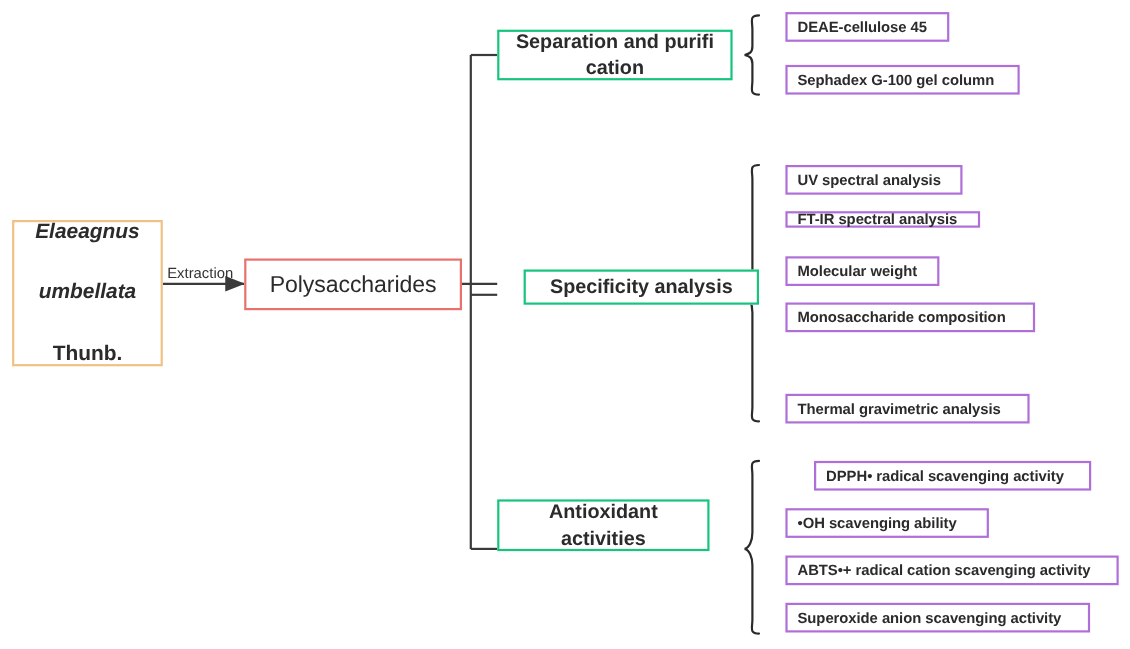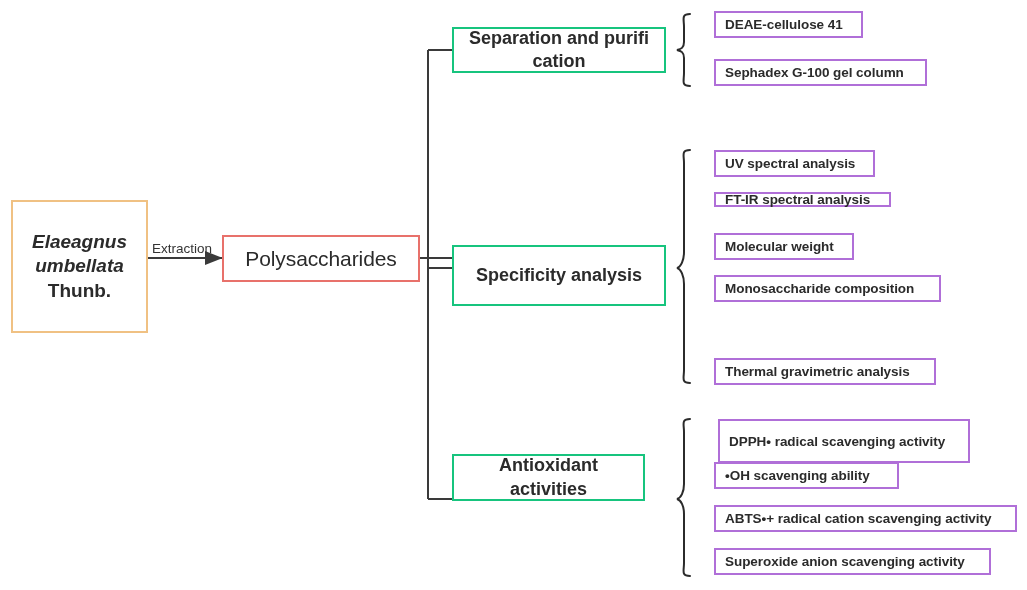--- a/index.html
+++ b/index.html
@@ -30,20 +30,21 @@
     background: #ffffff;
     color: #2b2b2b;
   }
   
   .node-source {
     border: 2px solid #f0c183;
     font-size: 19px;
     font-weight: bold;
     line-height: 1.28;
     flex-direction: column;
+    gap: 31px;
   }
   .node-source .sci {
     font-style: italic;
   }
   
   .node-product {
     border: 2px solid #e8716b;
     font-size: 21px;
     font-weight: normal;
     letter-spacing: -0.1px;
@@ -152,27 +153,27 @@
 
   <div class="node node-product" style="left:222px; top:235px; width:198px; height:47px;">
     <span>Polysaccharides</span>
   </div>
 
   <div class="node node-category" style="left:452px; top:27px; width:214px; height:46px;">
     <span>Separation and purifi cation</span>
   </div>
 
   <div class="node node-leaf" style="left:714px; top:11px; width:149px; height:27px;">
-    <span>DEAE-cellulose 41</span>
+    <span>DEAE-cellulose 45</span>
   </div>
   <div class="node node-leaf" style="left:714px; top:59px; width:213px; height:27px;">
     <span>Sephadex G-100 gel column</span>
   </div>
 
-  <div class="node node-category" style="left:452px; top:245px; width:214px; height:61px;">
+  <div class="node node-category" style="left:476px; top:245px; width:214px; height:32px;">
     <span>Specificity analysis</span>
   </div>
 
   <div class="node node-leaf" style="left:714px; top:150px; width:161px; height:27px;">
     <span>UV spectral analysis</span>
   </div>
   <div class="node node-leaf" style="left:714px; top:192px; width:177px; height:15px;">
     <span>FT-IR spectral analysis</span>
   </div>
   <div class="node node-leaf" style="left:714px; top:233px; width:140px; height:27px;">
@@ -182,21 +183,21 @@
     <span>Monosaccharide composition</span>
   </div>
   <div class="node node-leaf" style="left:714px; top:358px; width:222px; height:27px;">
     <span>Thermal gravimetric analysis</span>
   </div>
 
   <div class="node node-category" style="left:452px; top:454px; width:193px; height:47px;">
     <span>Antioxidant activities</span>
   </div>
 
-  <div class="node node-leaf" style="left:718px; top:419px; width:252px; height:44px;">
+  <div class="node node-leaf" style="left:740px; top:419px; width:252px; height:27px;">
     <span>DPPH• radical scavenging activity</span>
   </div>
   <div class="node node-leaf" style="left:714px; top:462px; width:185px; height:27px;">
     <span>•OH scavenging ability</span>
   </div>
   <div class="node node-leaf" style="left:714px; top:505px; width:303px; height:27px;">
     <span>ABTS•+ radical cation scavenging activity</span>
   </div>
   <div class="node node-leaf" style="left:714px; top:548px; width:277px; height:27px;">
     <span>Superoxide anion scavenging activity</span>

